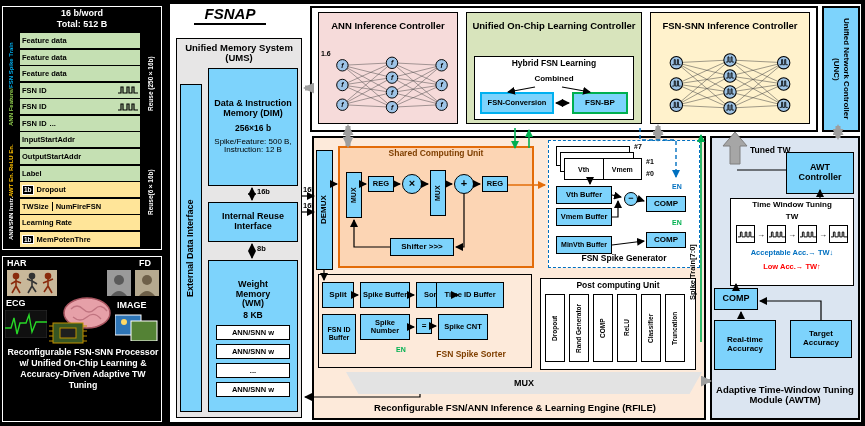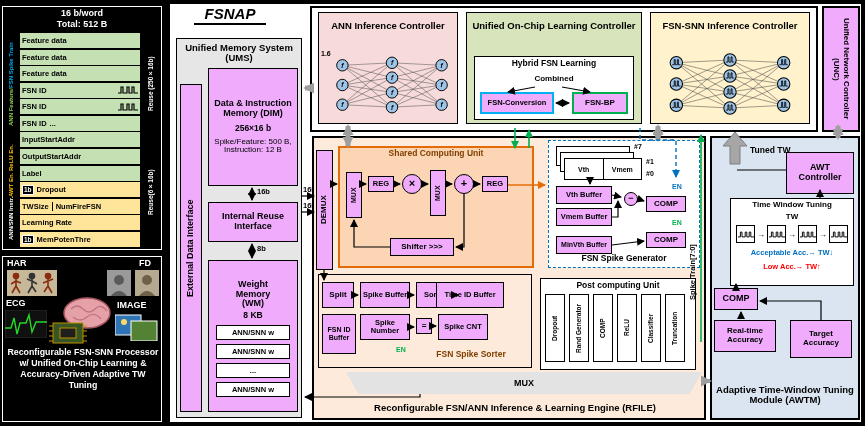--- a/index.html
+++ b/index.html
@@ -1,20 +1,20 @@
 <!DOCTYPE html>
 <html><head>
 <meta charset="utf-8">
 <style>
 *{margin:0;padding:0;box-sizing:border-box}
 html,body{background:#555}
 #stage{position:relative;width:865px;height:426px;background:#000;
   font-family:"Liberation Sans","DejaVu Sans",sans-serif;color:#000;overflow:hidden}
 .abs{position:absolute}
-.wb{position:absolute;background:#f0abfc;border:1px solid #000;display:flex;align-items:center;
+.wb{position:absolute;background:#7dd3fc;border:1px solid #000;display:flex;align-items:center;
   justify-content:center;text-align:center;font-weight:bold;line-height:1.08}
 .lbl{position:absolute;font-weight:bold;line-height:1.1}
 .ctr{display:flex;align-items:center;justify-content:center;text-align:center}
 .vert{writing-mode:vertical-rl;transform:rotate(180deg)}
 .vertcw{writing-mode:vertical-rl}
 .circle{border-radius:50%}
 .mrow{height:15px;display:flex;align-items:center;font-size:7.5px;font-weight:bold;color:#000;padding:0 2px}
 .gcell{background:#c5e0b3}
 .ycell{background:#ffe599}
 .mpfx{background:#000;color:#fff;border:1px solid #fff;font-size:6.5px;padding:0 1px;margin-right:3px;line-height:1.2}
@@ -375,21 +375,21 @@
       <span class="twarrow">→</span>
       <div class="twbox">
         <svg width="16" height="9" viewBox="0 0 20 10">
           <polyline points="0,8 3,8 3,2 5,2 5,8 9,8 9,2 11,2 11,8 14,8 14,2 16,2 16,8 20,8" fill="none" stroke="#000" stroke-width="1.2"></polyline>
         </svg>
       </div>
     </div>
   <div class="lbl ctr" style="left:732px;top:248px;width:120px;height:11px;font-size:7.5px;color:#0070c0">Acceptable Acc.→ TW↓</div>
   <div class="lbl ctr" style="left:732px;top:262px;width:120px;height:11px;font-size:7.5px;color:#ff0000">Low Acc.→ TW↑</div>
   <div class="wb" style="left:714px;top:288px;width:44px;height:22px;border:1.5px solid #000;font-size:9px">COMP</div>
-  <div class="wb" style="left:714px;top:320px;width:62px;height:32px;border:1.5px solid #000;font-size:8px;padding:2px">Real-time Accuracy</div>
+  <div class="wb" style="left:714px;top:320px;width:62px;height:50px;border:1.5px solid #000;font-size:8px;padding:2px">Real-time Accuracy</div>
   <div class="wb" style="left:790px;top:320px;width:62px;height:38px;border:1.5px solid #000;font-size:8px;padding:2px">Target Accuracy</div>
   <div class="lbl ctr" style="left:714px;top:372px;width:142px;height:46px;font-size:9.5px">Adaptive Time-Window Tuning Module (AWTM)</div>
 
   <svg width="865" height="426" style="position:absolute;left:0;top:0;pointer-events:none;z-index:40">
     <defs>
       <marker id="mk" markerUnits="userSpaceOnUse" markerWidth="8" markerHeight="8" refX="7" refY="4" orient="auto-start-reverse">
           <path d="M0,0L8,4L0,8z" fill="#000"></path>
         </marker>
       <marker id="mgr" markerUnits="userSpaceOnUse" markerWidth="11" markerHeight="11" refX="9" refY="5.5" orient="auto-start-reverse">
           <path d="M0,0L11,5.5L0,11z" fill="#9e9e9e"></path>

